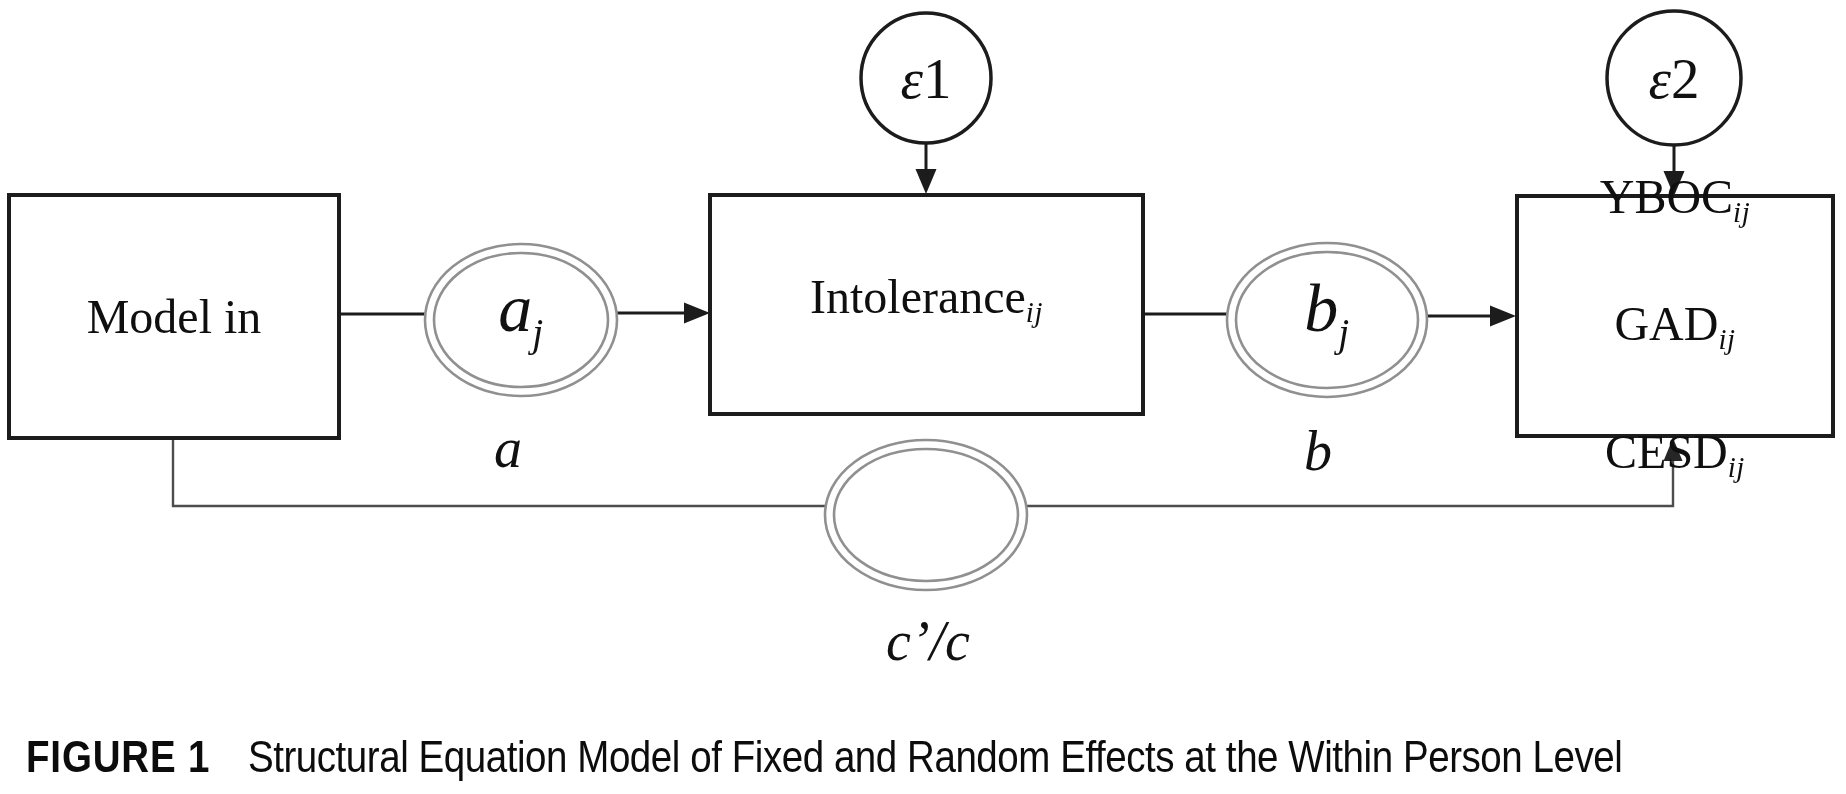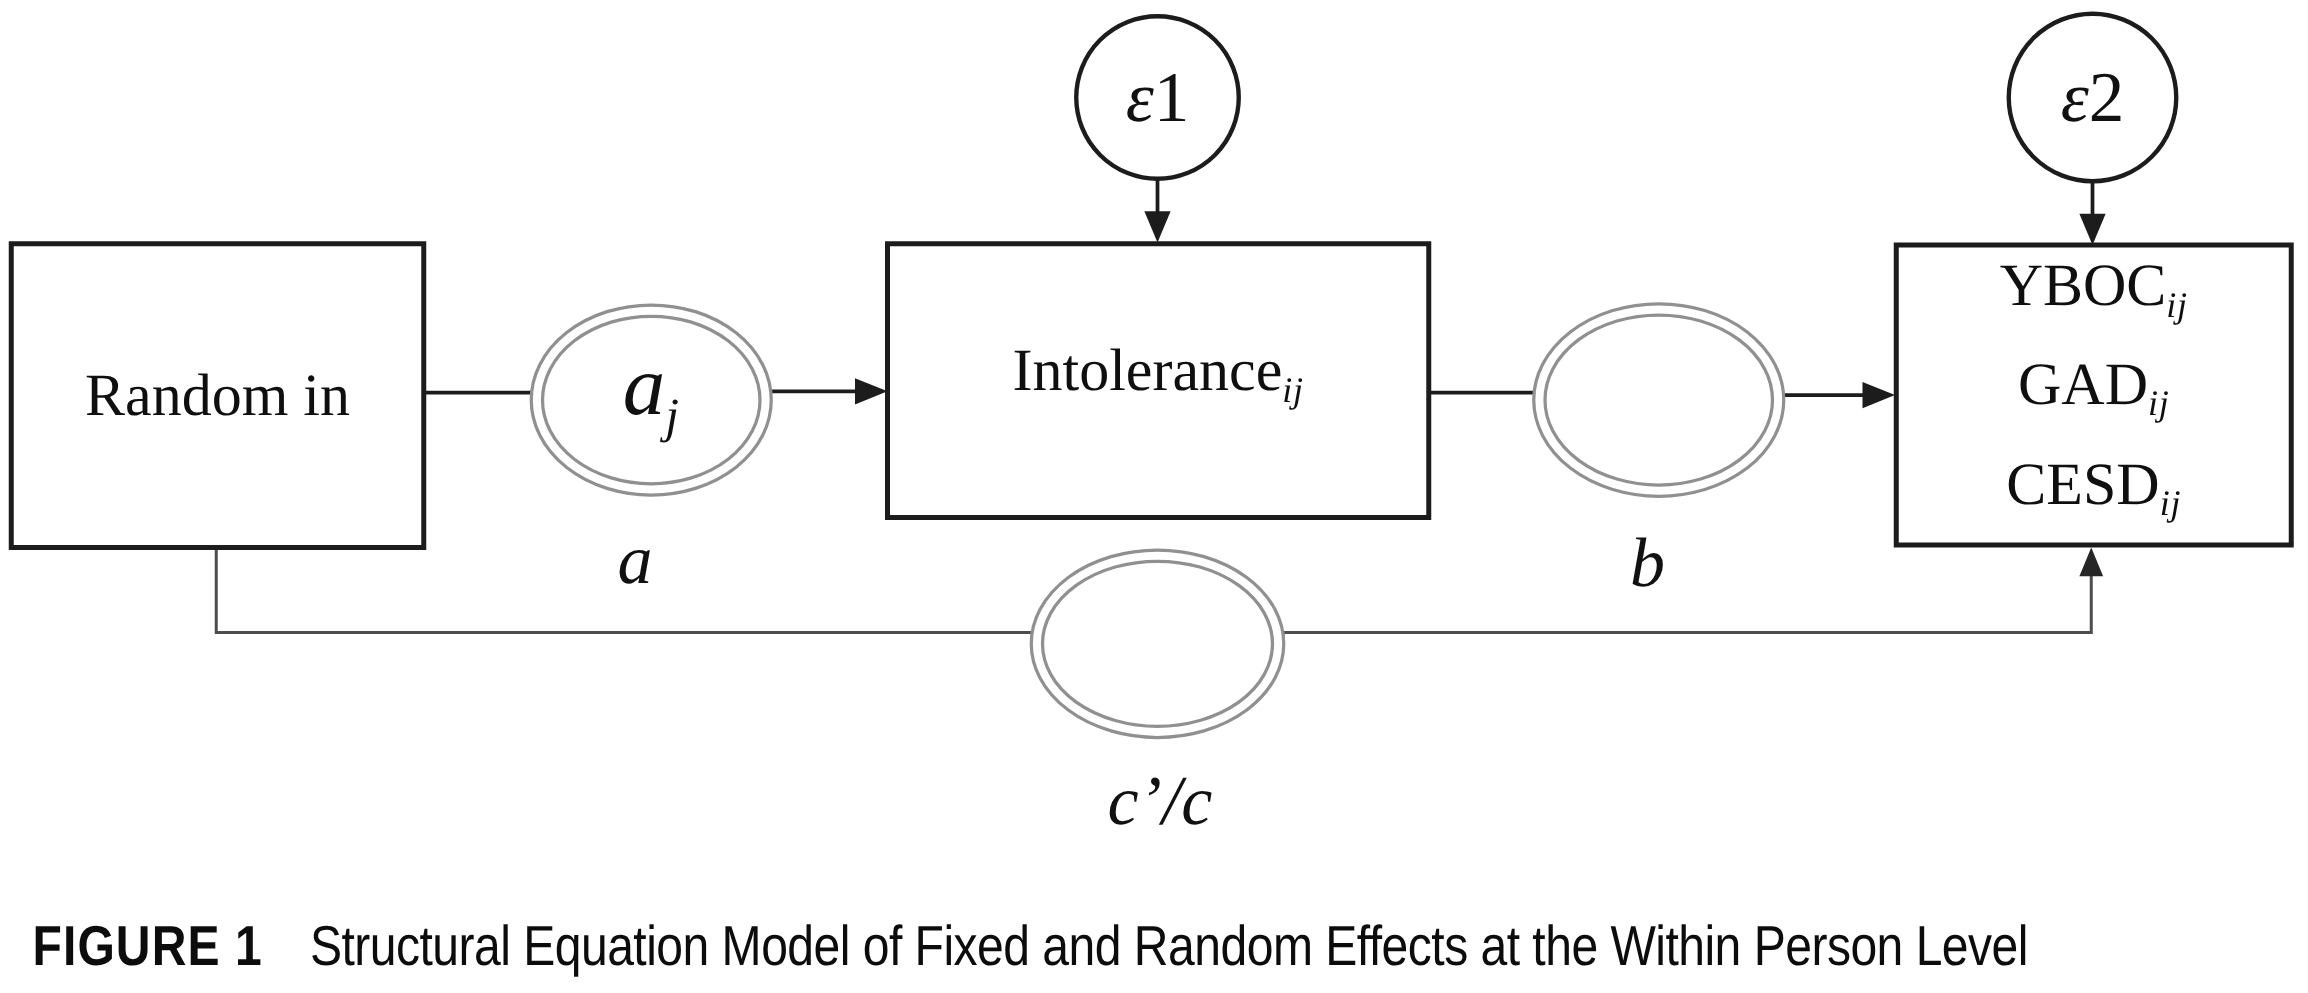--- a/index.html
+++ b/index.html
@@ -120,45 +120,48 @@
       <ellipse cx="1327" cy="320" rx="100" ry="77" fill="#ffffff" stroke="#909090" stroke-width="2.6"></ellipse>
       <ellipse cx="1327" cy="320" rx="91" ry="68" fill="#ffffff" stroke="#909090" stroke-width="2.6"></ellipse>
     </g>
     <g>
       <ellipse cx="926" cy="515" rx="101" ry="75" fill="#ffffff" stroke="#909090" stroke-width="2.6"></ellipse>
       <ellipse cx="926" cy="515" rx="92" ry="66" fill="#ffffff" stroke="#909090" stroke-width="2.6"></ellipse>
     </g>
   </svg>
 
   <div class="overlay node" style="left:9px; top:195px; width:330px; height:243px;">
-    <span>Random in</span>
+    <span>Model in</span>
   </div>
 
   <div class="overlay node" style="left:710px; top:195px; width:433px; height:219px;">
     <span><span>Intolerance</span><span class="sub">ij</span></span>
   </div>
 
-  <div class="overlay node" style="left:1517px; top:196px; width:316px; height:240px;">
+  <div class="overlay node" style="left:1517px; top:212px; width:316px; height:240px;gap:48px;">
     <span><span>YBOC</span><span class="sub">ij</span></span>
     <span><span>GAD</span><span class="sub">ij</span></span>
     <span><span>CESD</span><span class="sub">ij</span></span>
   </div>
 
   <div class="overlay eps" style="left:861px; top:13px; width:130px; height:130px;">
     <span><span class="eps-symbol">ε</span><span class="eps-num">1</span></span>
   </div>
 
   <div class="overlay eps" style="left:1607px; top:11px; width:134px; height:134px;">
     <span><span class="eps-symbol">ε</span><span class="eps-num">2</span></span>
   </div>
 
   <div class="overlay coef" style="left:423px; top:246px; width:196px; height:148px;">
     <span><span>a</span><span class="sub">j</span></span>
   </div>
 
+  <div class="overlay coef" style="left:1227px; top:245px; width:200px; height:150px;">
+    <span><span>b</span><span class="sub">j</span></span>
+  </div>
 
 
   <div class="overlay pathlabel" style="left:408px; top:420px; width:200px; height:56px;">
     <span>a</span>
   </div>
 
   <div class="overlay pathlabel" style="left:1218px; top:423px; width:200px; height:56px;">
     <span>b</span>
   </div>
 

